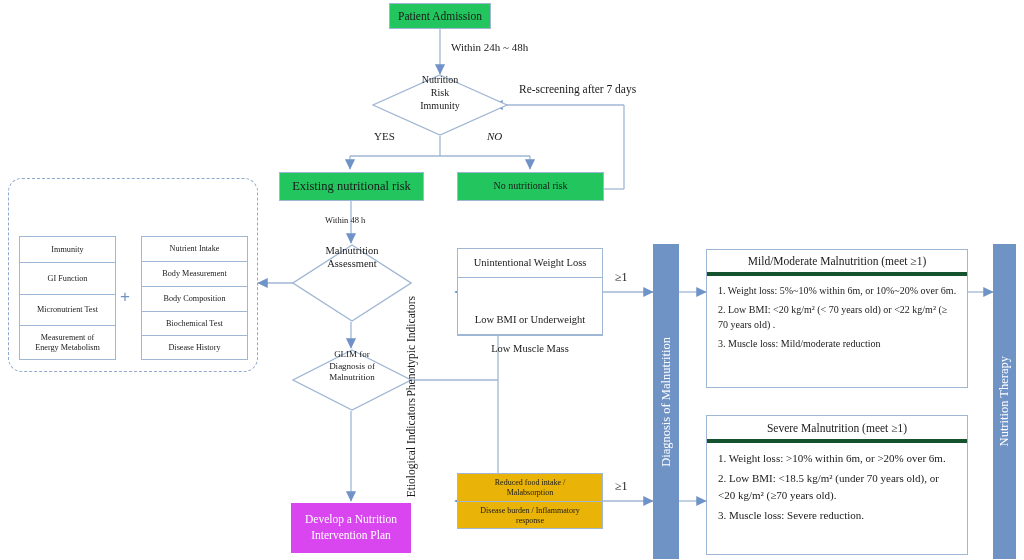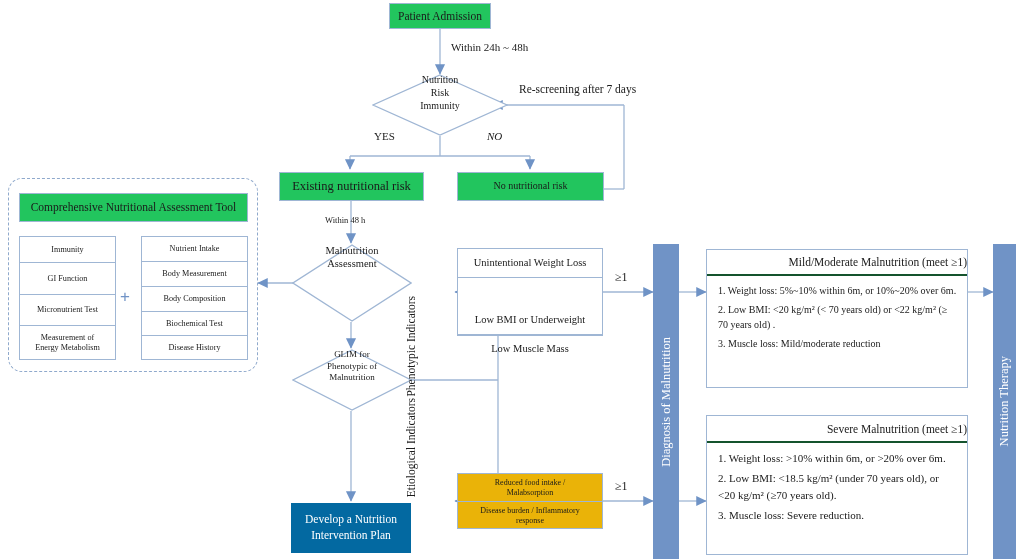--- a/index.html
+++ b/index.html
@@ -47,21 +47,21 @@
     display: flex; align-items: center; justify-content: center;
   }
   .bluebar .vtxt {
     writing-mode: vertical-rl;
     transform: rotate(180deg);
     color: #ffffff;
     white-space: nowrap;
   }
   .bluebox {
     position: absolute;
-    background: #0369a1;
+    background: #d946ef;
     color: #ffffff;
     display: flex; flex-direction: column;
     align-items: center; justify-content: center;
     text-align: center;
     line-height: 1.35;
   }
   .dashpanel {
     position: absolute;
     border: 1px dashed #8fa9cc;
     border-radius: 14px;
@@ -70,22 +70,22 @@
   .stack { position: absolute; border: 1px solid #9fb6d4; }
   .stack > div {
     border-bottom: 1px solid #9fb6d4;
     display: flex; align-items: center; justify-content: center;
     text-align: center; line-height: 1.2;
   }
   .stack > div:last-child { border-bottom: none; }
 
   .rtbox { position: absolute; border: 1px solid #9fb6d4; background: #fff; }
   .rtbox .hd {
-    border-bottom: 2px solid #14532d;
-    display: flex; align-items: center; justify-content: flex-end;
+    border-bottom: 4px solid #14532d;
+    display: flex; align-items: center; justify-content: center;
     text-align: center;
   }
   .rtbox .bd { padding: 7px 10px 4px 11px; }
   .rtbox .bd p { margin-bottom: 3px; line-height: 1.55; }
 
   svg.wires { position: absolute; left:0; top:0; width:1024px; height:560px; pointer-events:none; }
   .plus { position: absolute; color:#7093c6; font-family:"Liberation Sans",sans-serif; }
 </style>
 </head>
 <body>
@@ -171,23 +171,20 @@
   </div>
   <div class="box" style="left:457px; top:172px; width:147px; height:29px; font-size:10px;">
     <span>No nutritional risk</span>
   </div>
   <div class="edge-label" style="left:325px; top:215px; font-size:8.5px;">
     <span>Within 48 h</span>
   </div>
 
   <div class="dashpanel" style="left:8px; top:178px; width:250px; height:194px;"></div>
 
-  <div class="box" style="left:19px; top:193px; width:229px; height:29px; font-size:11.5px;">
-    <span>Comprehensive Nutritional Assessment Tool</span>
-  </div>
 
   <div class="stack" style="left:19px; top:236px; width:97px; height:124px; font-size:8.2px;">
     <div style="height:26px;">Immunity</div>
     <div style="height:32px;">GI Function</div>
     <div style="height:31px;">Micronutrient Test</div>
     <div style="height:33px; white-space:pre-line;">Measurement of
 Energy Metabolism</div>
   </div>
 
   <div class="plus" style="left:120px; top:287px; font-size:17px;">
@@ -211,21 +208,21 @@
       <span>Assessment</span>
     </div>
   </div>
 
   <div class="diamond-wrap" style="left:292px; top:349px; width:120px; height:62px;">
     <svg class="diamond-shape" viewBox="0 0 120 62">
       <polygon points="60,1 119,31 60,61 1,31" fill="#fff" stroke="#9fb6d4" stroke-width="1.3"></polygon>
     </svg>
     <div class="diamond-label" style="font-size:9px;">
       <span>GLIM for</span>
-      <span>Phenotypic of</span>
+      <span>Diagnosis of</span>
       <span>Malnutrition</span>
     </div>
   </div>
 
   <div class="vlabel" style="left:404px; top:296px; font-size:11.5px;">
     <span>Phenotypic</span>&nbsp;<span>Indicators</span>
   </div>
   <div class="vlabel" style="left:404px; top:398px; font-size:11.5px;">
     <span>Etiological</span>&nbsp;<span>Indicators</span>
   </div>

